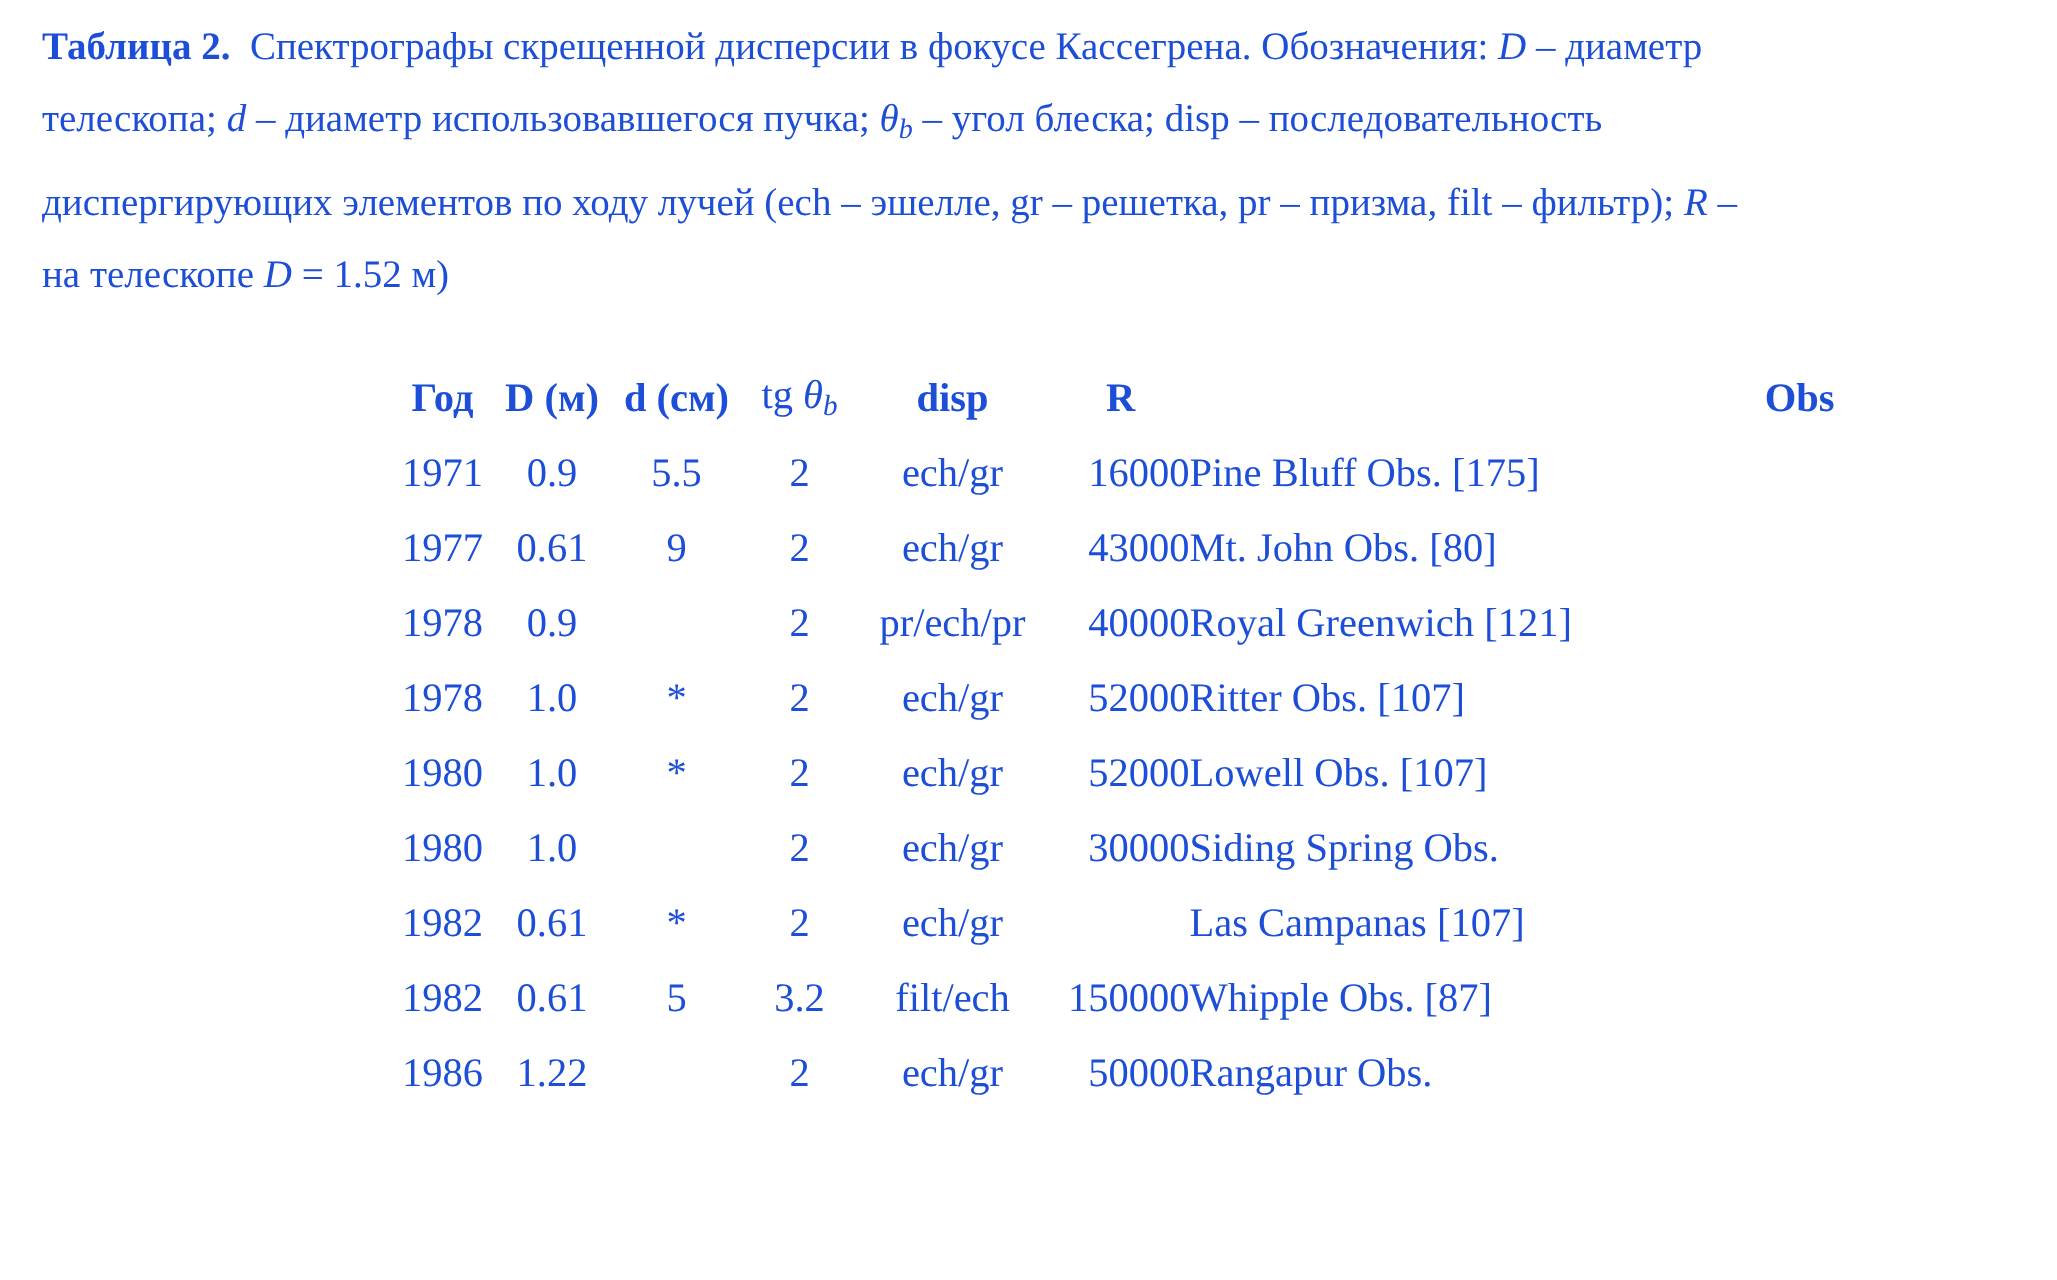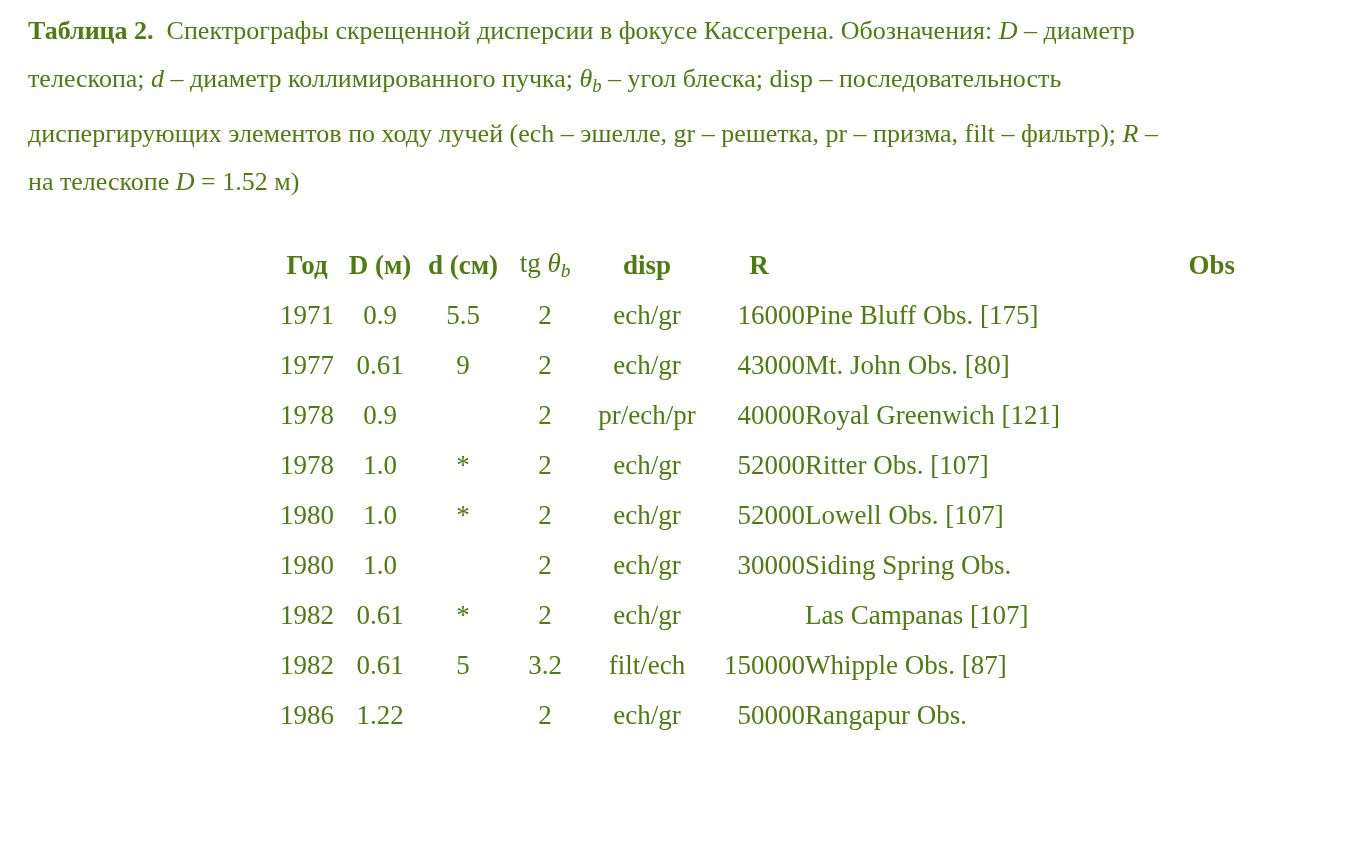--- a/index.html
+++ b/index.html
@@ -5,40 +5,40 @@
   html, body {
     margin: 0;
     padding: 0;
     background: #ffffff;
   }
   #page {
     position: relative;
     width: 1371px;
     height: 853px;
     background: #ffffff;
-    color: #4d7c0f;
+    color: #1d4ed8;
     font-family: "Liberation Serif", "DejaVu Serif", serif;
     overflow: hidden;
   }
   #caption {
     position: absolute;
     left: 28px;
     top: 7px;
     font-size: 26px;
     line-height: 48px;
   }
   .caption-line {
     white-space: pre;
   }
   .it  { font-style: italic; }
   .bf  { font-weight: bold; }
   .sub { font-size: 0.72em; vertical-align: -0.25em; }
   #spectrograph-table {
     position: absolute;
-    left: 271px;
+    left: 259px;
     top: 240px;
     border-collapse: collapse;
     table-layout: fixed;
     font-size: 27px;
   }
   #spectrograph-table th,
   #spectrograph-table td {
     height: 50px;
     padding: 0;
     font-weight: normal;
@@ -57,21 +57,21 @@
   col.w-disp { width: 132px; }
   col.w-resolution { width: 92px; }
   col.w-obs { width: 430px; }
 </style>
 </head>
 <body>
 
 <div id="page">
   <div id="caption">
       <div class="caption-line"><span class="bf">Таблица 2.</span><span>  Спектрографы скрещенной дисперсии в фокусе Кассегрена. Обозначения: </span><span class="it">D</span><span> – диаметр</span></div>
-      <div class="caption-line"><span>телескопа; </span><span class="it">d</span><span> – диаметр коллимированного пучка; </span><span class="it">θ</span><span class="it sub">b</span><span> – угол блеска; disp – последовательность</span></div>
+      <div class="caption-line"><span>телескопа; </span><span class="it">d</span><span> – диаметр использовавшегося пучка; </span><span class="it">θ</span><span class="it sub">b</span><span> – угол блеска; disp – последовательность</span></div>
       <div class="caption-line"><span>диспергирующих элементов по ходу лучей (ech – эшелле, gr – решетка, pr – призма, filt – фильтр); </span><span class="it">R</span><span> –</span></div>
       <div class="caption-line"><span>на телескопе </span><span class="it">D</span><span> = 1.52 м)</span></div>
     </div>
   <table id="spectrograph-table">
     <colgroup>
         <col class="w-year">
         <col class="w-diameter">
         <col class="w-beam">
         <col class="w-blaze">
         <col class="w-disp">

